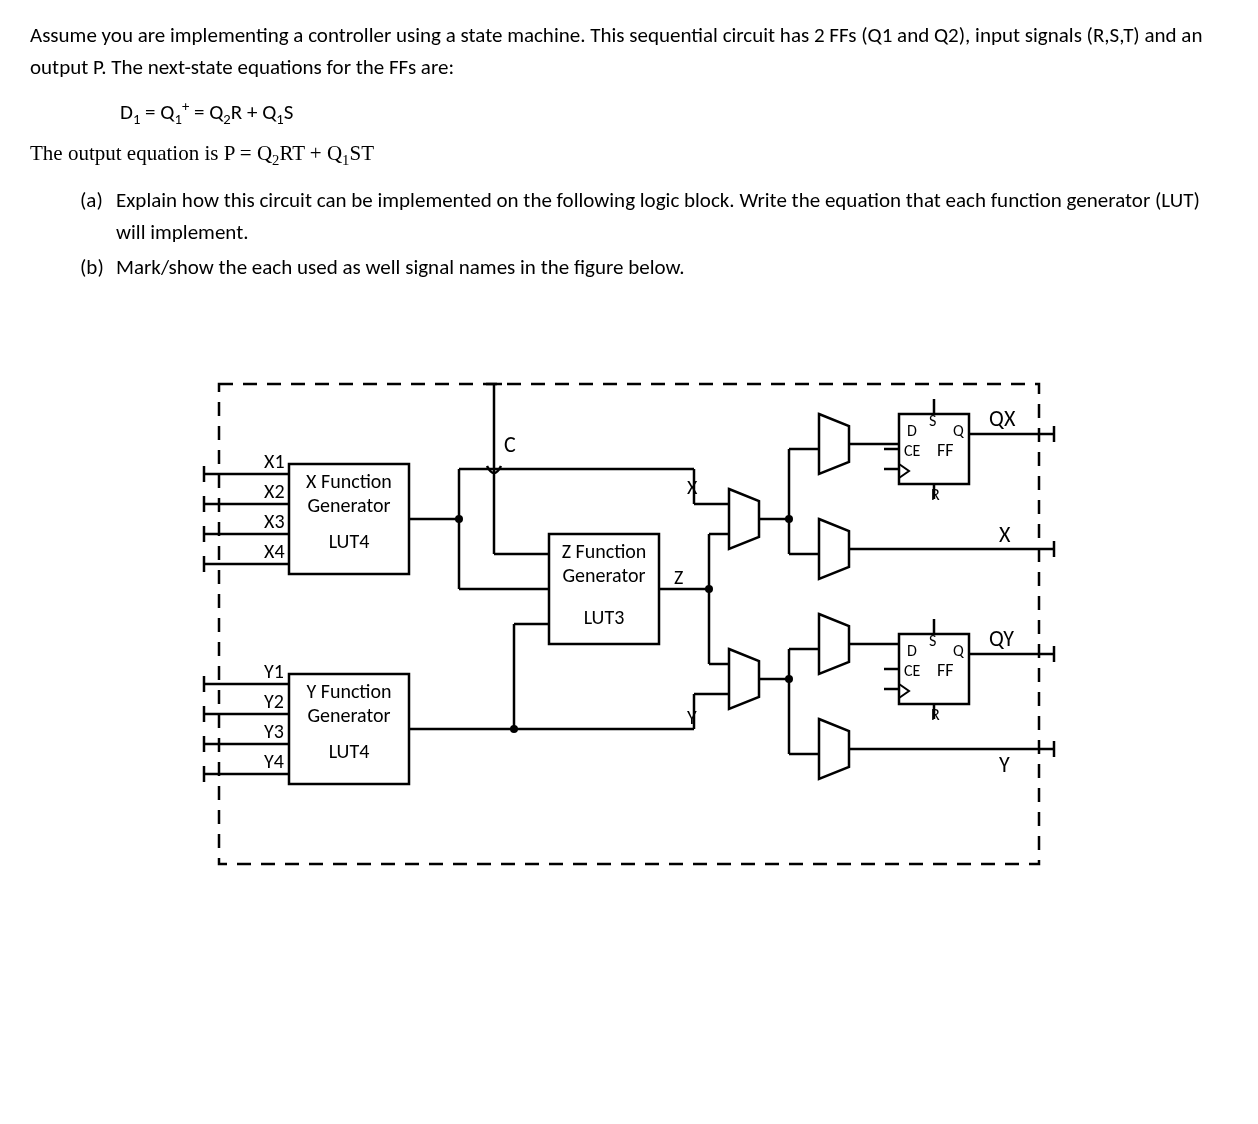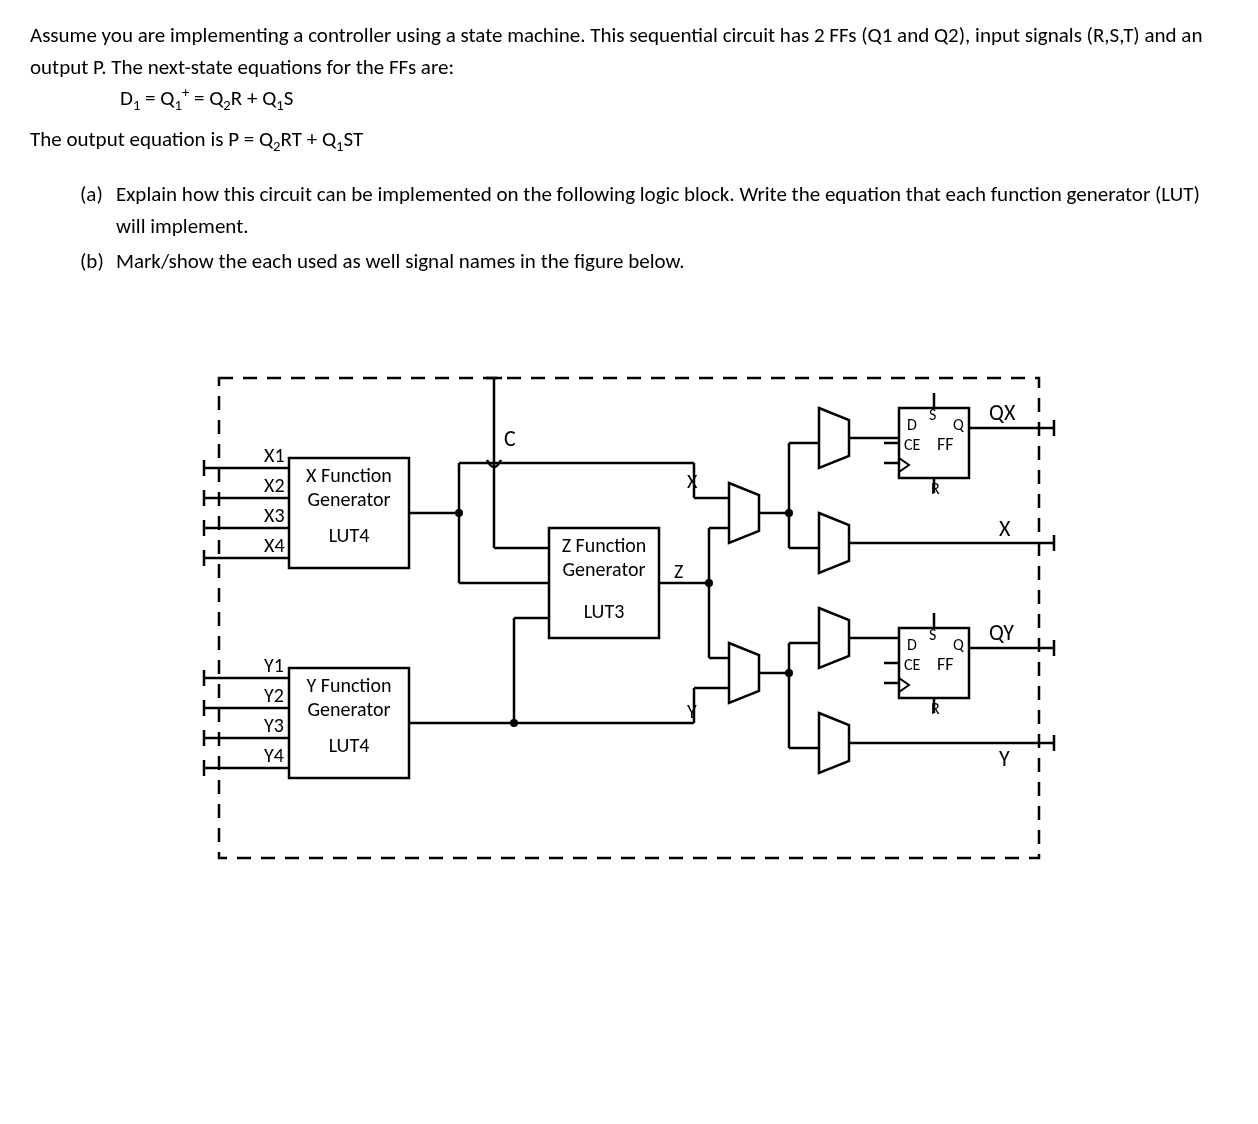--- a/index.html
+++ b/index.html
@@ -4,24 +4,24 @@
 <style>
   body {
     font-family: Calibri, Arial, sans-serif;
     font-size: 21px;
     color: #000;
     background: #fff;
     margin: 0;
     padding: 20px 30px;
     width: 1198px;
   }
-  .intro { line-height: 1.5; }
+  .intro { line-height: 1.5; margin-bottom: 14px; }
   .eq-block { margin-left: 90px; margin-bottom: 0; }
   .eq { margin-bottom: 10px; }
-  .outeq { margin-bottom: 22px; line-height:1.5; }
+  .outeq { margin-bottom: 14px; line-height:1.5;font-family:Liberation Serif, serif; }
   .parts { margin-left: 50px; line-height: 1.5; }
   .part { display: flex; margin-bottom: 4px; }
   .part-label { width: 36px; flex-shrink: 0; }
   sub { font-size: 0.7em; vertical-align: sub; }
   sup { font-size: 0.7em; vertical-align: super; }
   .figure-area { margin-top: 90px; display:flex; justify-content:center; }
   svg { display:block; }
   text { font-family: Calibri, Arial, sans-serif; }
 </style>
 </head>

